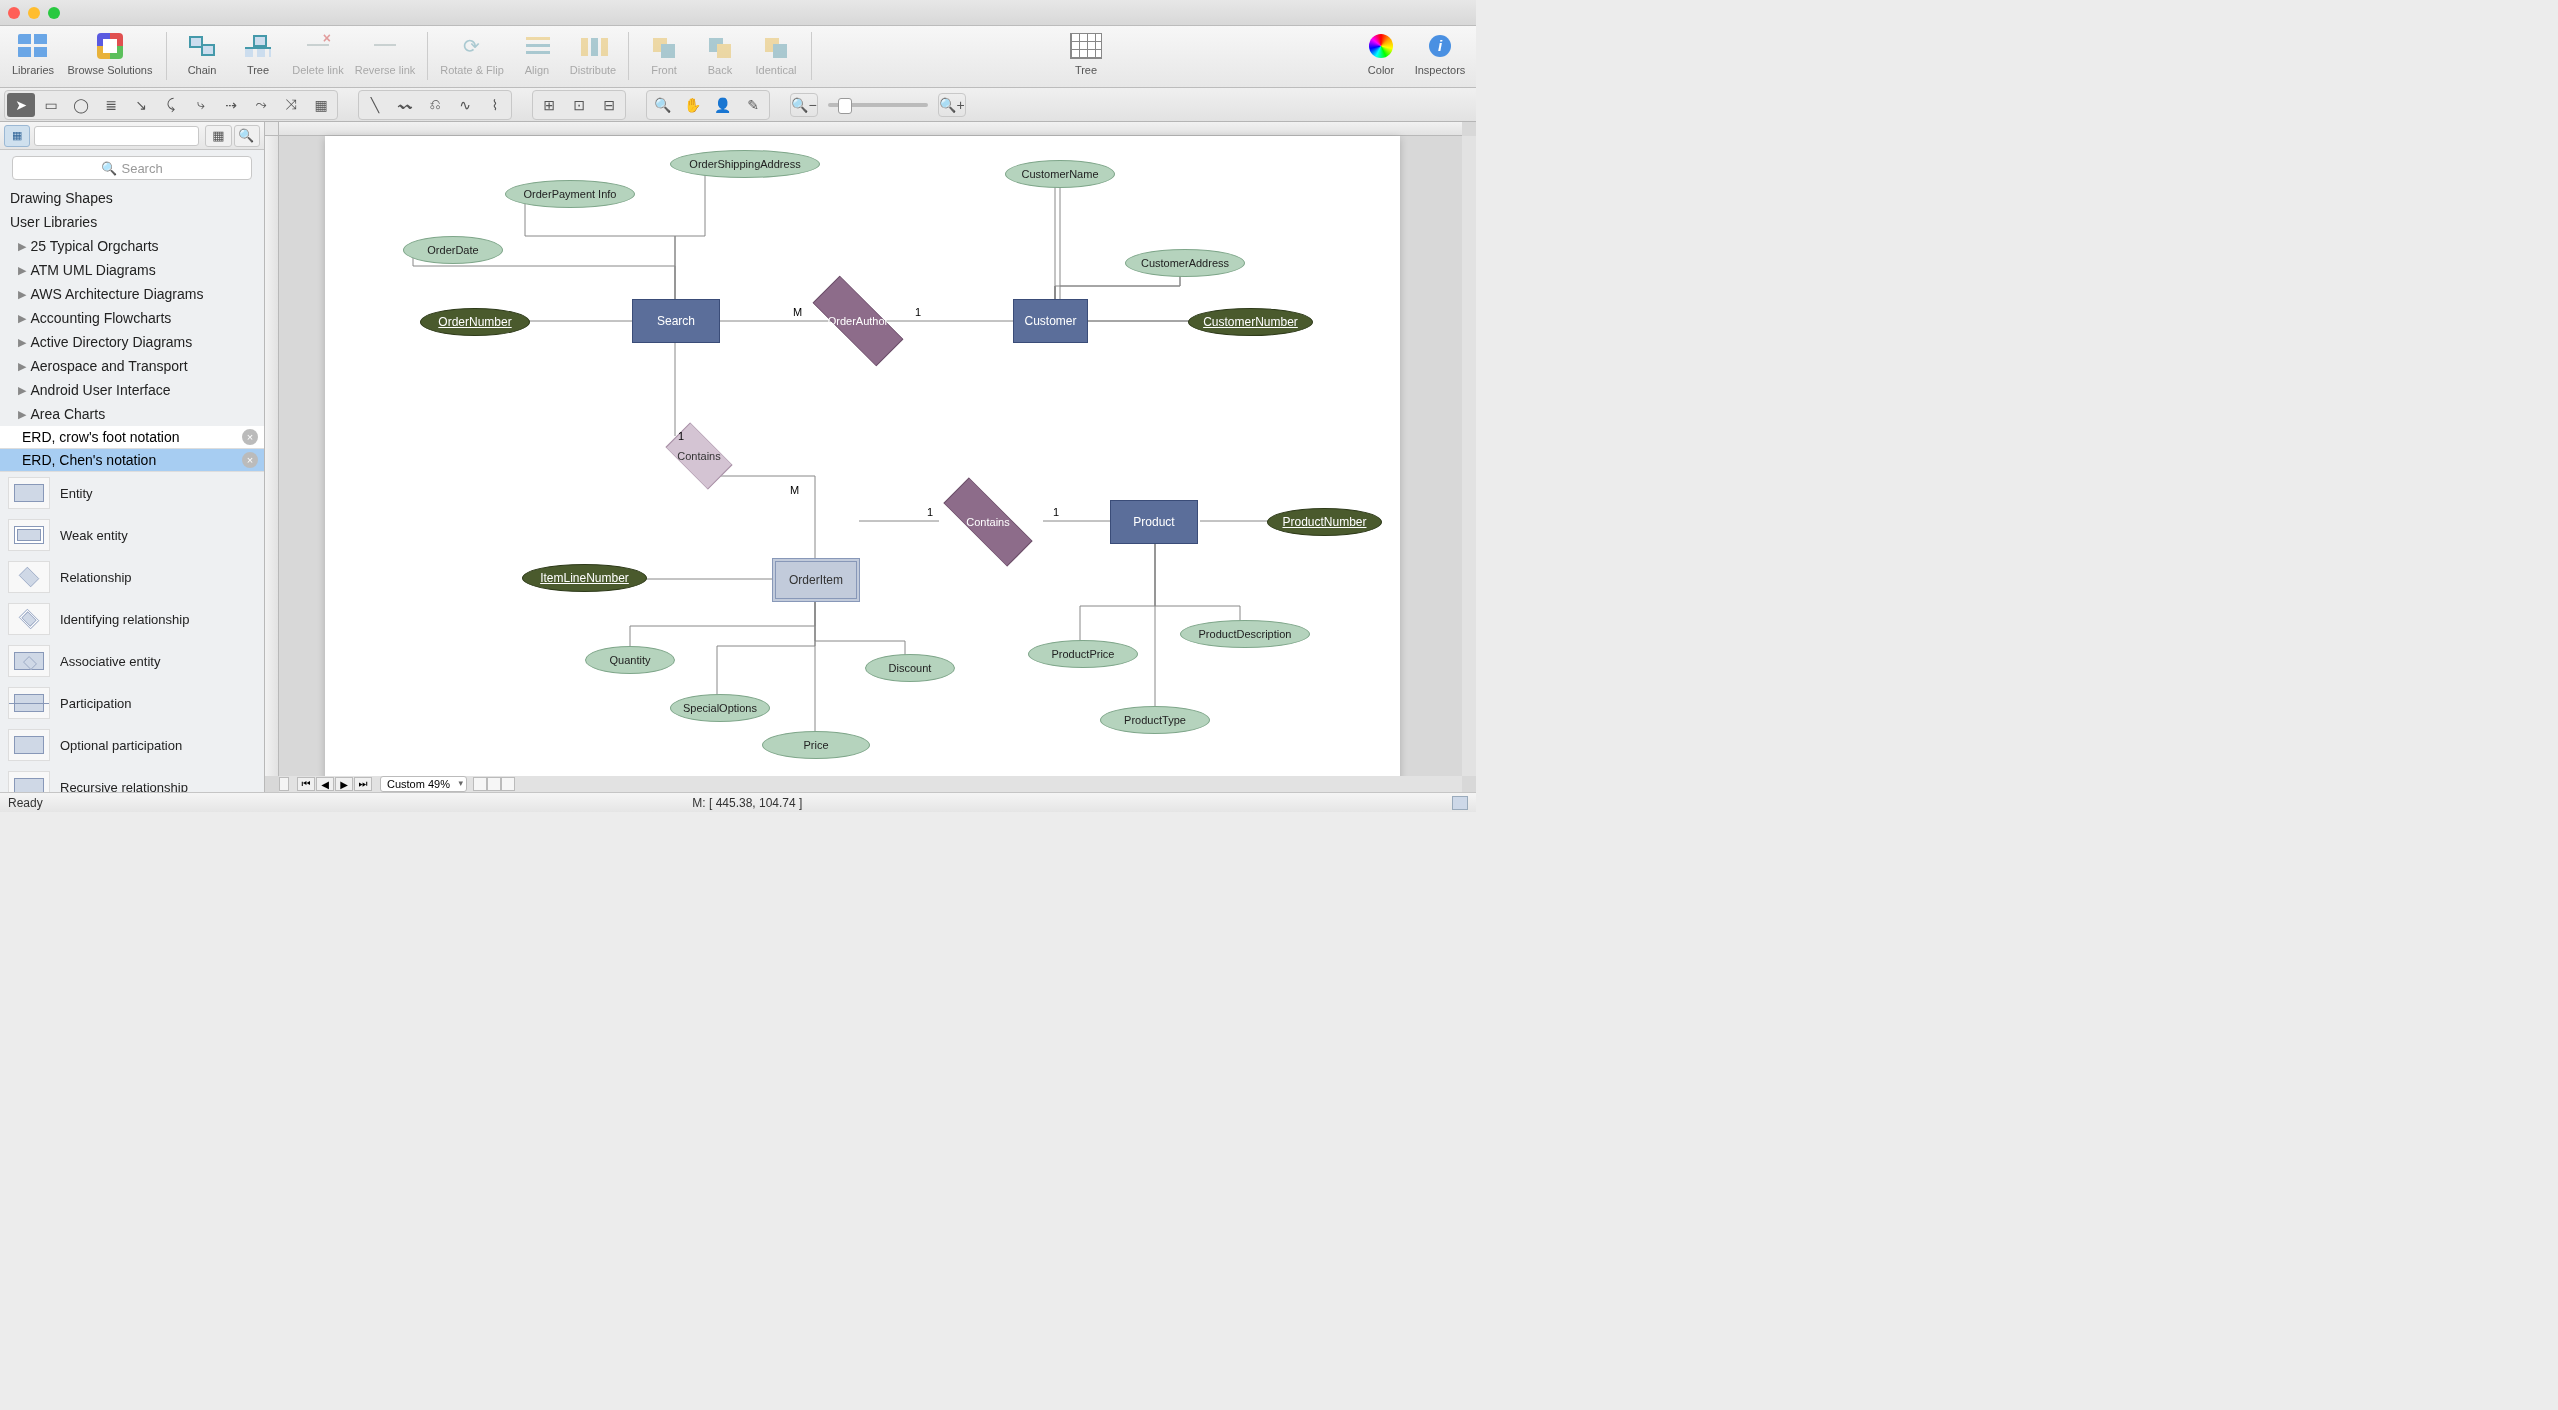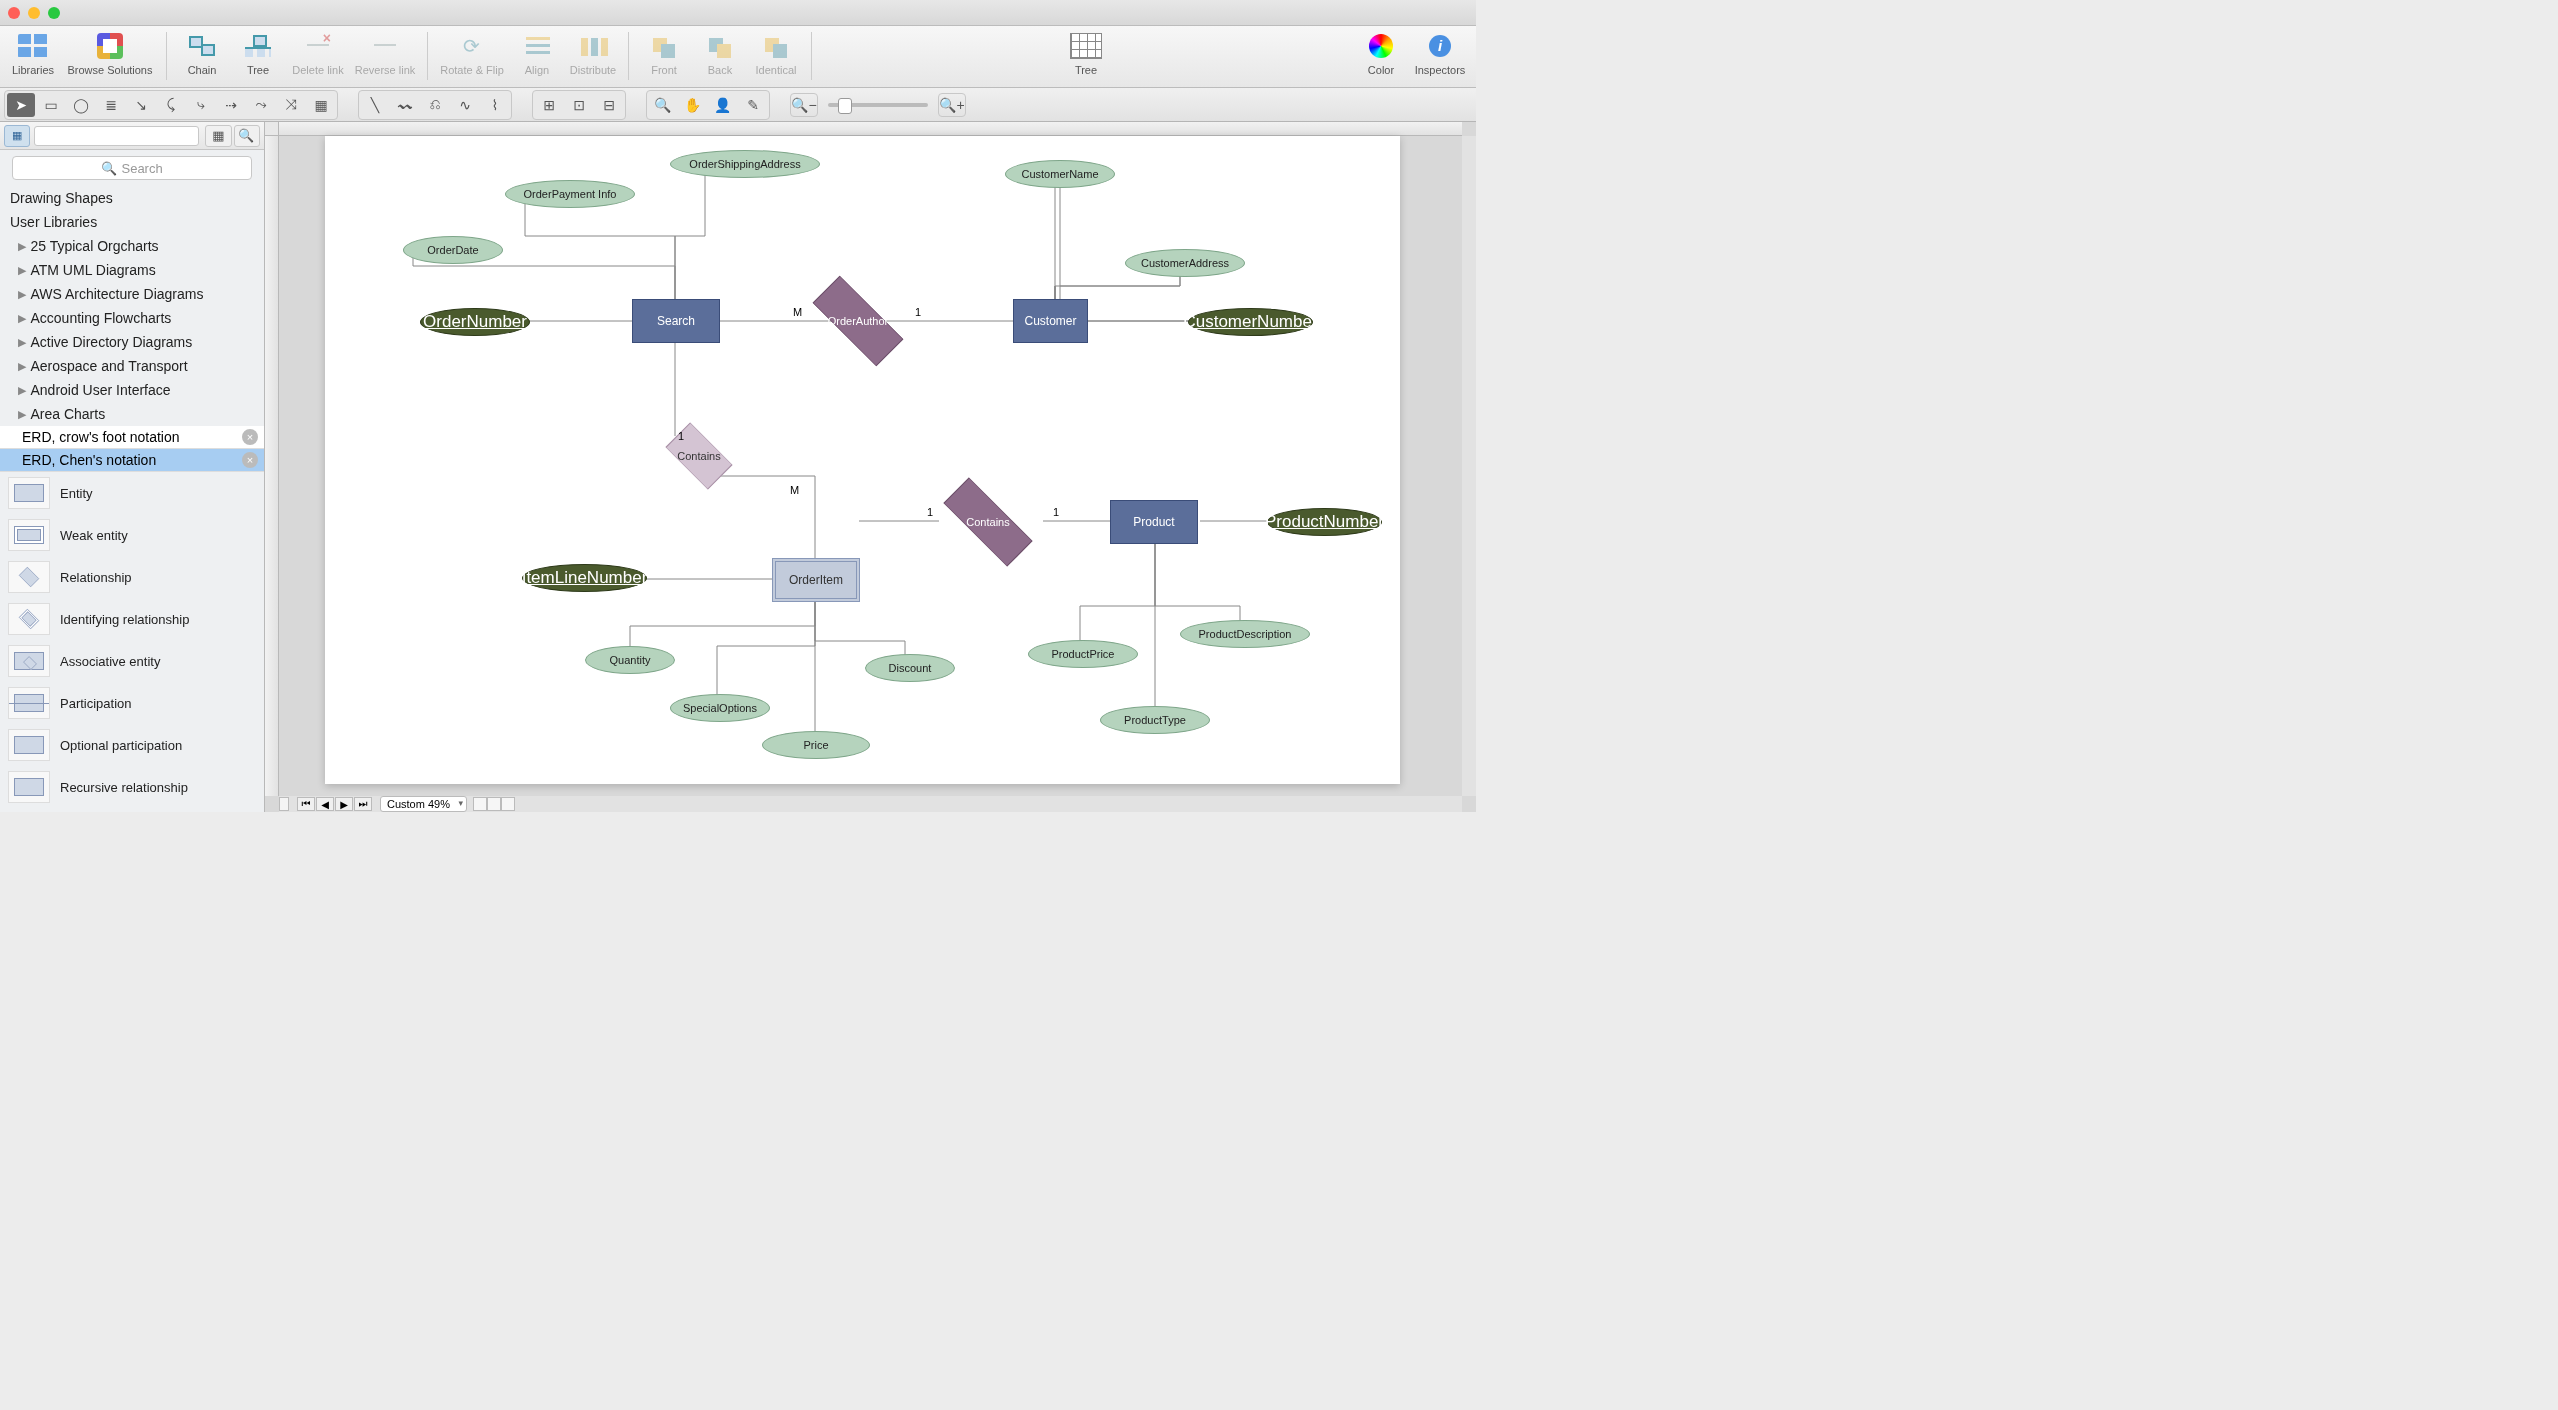--- a/index.html
+++ b/index.html
@@ -103,21 +103,21 @@
 .sb-zoom { margin-left:8px; font-size:11px; border:1px solid #bbb; background:#fff; padding:1px 16px 1px 6px; border-radius:3px; position:relative; }
 .sb-zoom::after { content:"▾"; position:absolute; right:3px; top:1px; font-size:9px; color:#666;}
 .sb-views { margin-left:6px; display:flex; }
 .sb-views span { width:14px; height:14px; border:1px solid #bbb; background:#f6f6f6; }
 
 .page { position:absolute; left:60px; top:14px; width:1075px; height:648px; background:#fff; box-shadow: 0 2px 8px rgba(0,0,0,.2); }
 
 .ent { position:absolute; background:#5b6e9a; color:#fff; font-size:12px; display:flex; align-items:center; justify-content:center; border:1px solid #3a4c78; }
 .weak-ent { position:absolute; background:#c2cbdb; color:#333; font-size:12px; display:flex; align-items:center; justify-content:center; box-shadow: 0 0 0 2px #c2cbdb, 0 0 0 3px #8898b8; border:1px solid #8898b8; }
 .attr { position:absolute; background:#b5d3bd; border:1px solid #7fa68a; border-radius:50%; font-size:11px; color:#222; display:flex; align-items:center; justify-content:center; padding:0 6px; }
-.key-attr { position:absolute; background:#4a5a2d; border:1px solid #2e3a1a; border-radius:50%; font-size:17px; color:#fff; text-decoration:underline; display:flex; align-items:center; justify-content:center; padding:0 6px; }
+.key-attr { position:absolute; background:#4a5a2d; border:1px solid #2e3a1a; border-radius:50%; font-size:12px; color:#fff; text-decoration:underline; display:flex; align-items:center; justify-content:center; padding:0 6px; }
 .rel { position:absolute; display:flex; align-items:center; justify-content:center; }
 .rel .diamond { position:absolute; inset:0; background:#8d6c8a; border:1px solid #6a4d67; transform: rotate(45deg) scaleY(.58); }
 .rel.light .diamond { background:#d4c4d3; border:1px solid #a890a6; }
 .rel .lbl { position:relative; font-size:11px; color:#fff; }
 .rel.light .lbl { color:#333; }
 .card { position:absolute; font-size:11px; color:#000; }
 svg.connectors { position:absolute; inset:0; width:100%; height:100%; }
 svg.connectors line, svg.connectors polyline { stroke:#888; stroke-width:1; fill:none; }
 
 .statusbar { height:20px; background:linear-gradient(#f5f5f5,#e5e5e5); border-top:1px solid #c5c5c5; display:flex; align-items:center; font-size:12px; padding:0 8px; color:#333; }
@@ -534,14 +534,19 @@
       <div class="sb-zoom"><span>Custom 49%</span></div>
       <div class="sb-views">
         <span></span>
         <span></span>
         <span></span>
       </div>
     </div>
   </div>
 </div>
 
-
+<div class="statusbar">
+  <span>Ready</span>
+  <span class="coords">M: [ 445.38, 104.74 ]</span>
+  <span class="thumb"></span>
 </div>
 
+</div>
+
 </body></html>

